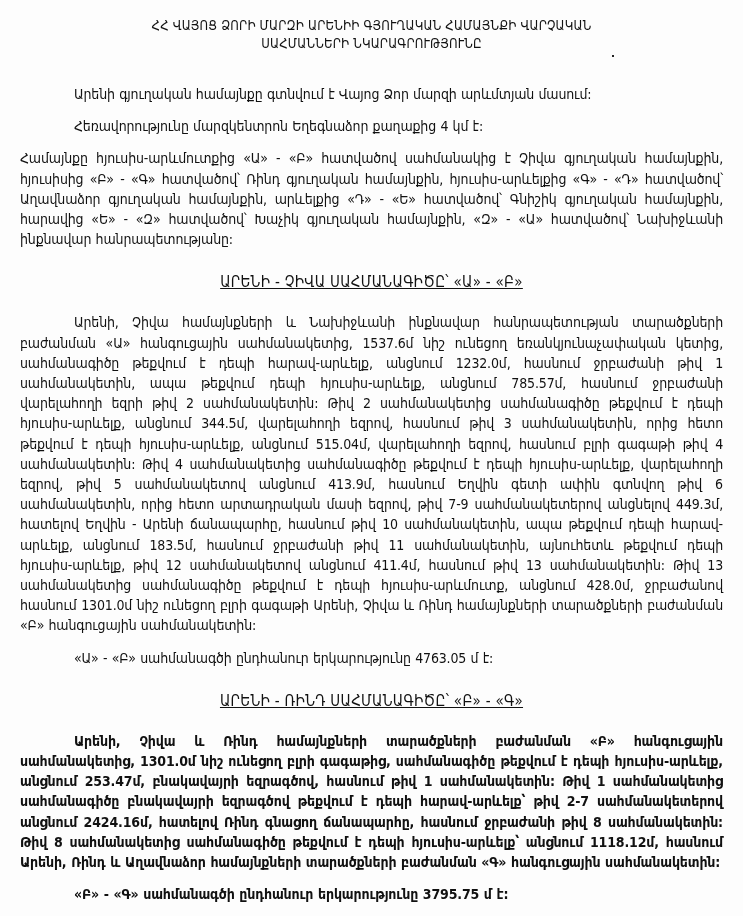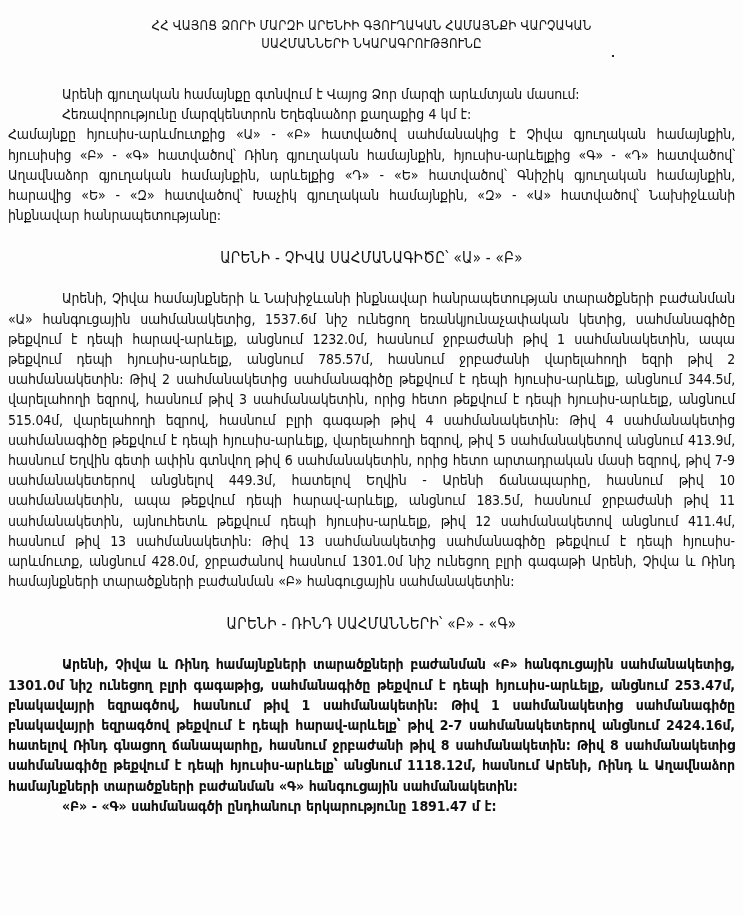--- a/index.html
+++ b/index.html
@@ -37,32 +37,33 @@
       top: 55px;
       width: 2px;
       height: 2px;
       background: #222;
     }
     .para {
       font-size: 14px;
       line-height: 20.2px;
       text-align: justify;
       text-align-last: left;
-      margin: 0;
+      margin: 12px;
       letter-spacing: -0.15px;
       word-spacing: 0.5px;
     }
     .indent { text-indent: 54px; }
     .section-heading {
       text-align: center;
       font-size: 15px;
       line-height: 18px;
       margin: 0;
       font-weight: normal;
       letter-spacing: 0.3px;
+      text-decoration: underline;
     }
     .intro { margin-top: 32px; }
     .sec1-heading { margin-top: 24px; }
     .sec1-body { margin-top: 21px; }
     .sec2-heading { margin-top: 24px; }
     .sec2-body { margin-top: 21px; font-weight: bold; }
   </style>
 </head>
 <body>
 
@@ -74,22 +75,23 @@
 
   <div class="intro">
     <p class="para indent">Արենի գյուղական համայնքը գտնվում է Վայոց Ձոր մարզի արևմտյան մասում:</p>
     <p class="para indent">Հեռավորությունը մարզկենտրոն Եղեգնաձոր քաղաքից 4 կմ է:</p>
     <p class="para">Համայնքը հյուսիս-արևմուտքից «Ա» - «Բ» հատվածով սահմանակից է Չիվա գյուղական համայնքին, հյուսիսից «Բ» - «Գ» հատվածով՝ Ռինդ գյուղական համայնքին, հյուսիս-արևելքից «Գ» - «Դ» հատվածով՝ Աղավնաձոր գյուղական համայնքին, արևելքից «Դ» - «Ե» հատվածով՝ Գնիշիկ գյուղական համայնքին, հարավից «Ե» - «Զ» հատվածով՝ Խաչիկ գյուղական համայնքին, «Զ» - «Ա» հատվածով՝ Նախիջևանի ինքնավար հանրապետությանը:</p>
   </div>
 
   <h2 class="section-heading sec1-heading">ԱՐԵՆԻ - ՉԻՎԱ ՍԱՀՄԱՆԱԳԻԾԸ՝ «Ա» - «Բ»</h2>
   <div class="sec1-body">
     <p class="para indent">Արենի, Չիվա համայնքների և Նախիջևանի ինքնավար հանրապետության տարածքների բաժանման «Ա» հանգուցային սահմանակետից, 1537.6մ նիշ ունեցող եռանկյունաչափական կետից, սահմանագիծը թեքվում է դեպի հարավ-արևելք, անցնում 1232.0մ, հասնում ջրբաժանի թիվ 1 սահմանակետին, ապա թեքվում դեպի հյուսիս-արևելք, անցնում 785.57մ, հասնում ջրբաժանի վարելահողի եզրի թիվ 2 սահմանակետին: Թիվ 2 սահմանակետից սահմանագիծը թեքվում է դեպի հյուսիս-արևելք, անցնում 344.5մ, վարելահողի եզրով, հասնում թիվ 3 սահմանակետին, որից հետո թեքվում է դեպի հյուսիս-արևելք, անցնում 515.04մ, վարելահողի եզրով, հասնում բլրի գագաթի թիվ 4 սահմանակետին: Թիվ 4 սահմանակետից սահմանագիծը թեքվում է դեպի հյուսիս-արևելք, վարելահողի եզրով, թիվ 5 սահմանակետով անցնում 413.9մ, հասնում Եղվին գետի ափին գտնվող թիվ 6 սահմանակետին, որից հետո արտադրական մասի եզրով, թիվ 7-9 սահմանակետերով անցնելով 449.3մ, հատելով Եղվին - Արենի ճանապարհը, հասնում թիվ 10 սահմանակետին, ապա թեքվում դեպի հարավ-արևելք, անցնում 183.5մ, հասնում ջրբաժանի թիվ 11 սահմանակետին, այնուհետև թեքվում դեպի հյուսիս-արևելք, թիվ 12 սահմանակետով անցնում 411.4մ, հասնում թիվ 13 սահմանակետին: Թիվ 13 սահմանակետից սահմանագիծը թեքվում է դեպի հյուսիս-արևմուտք, անցնում 428.0մ, ջրբաժանով հասնում 1301.0մ նիշ ունեցող բլրի գագաթի Արենի, Չիվա և Ռինդ համայնքների տարածքների բաժանման «Բ» հանգուցային սահմանակետին:</p>
+    <p class="para indent">«Ա» - «Բ» սահմանագծի ընդհանուր երկարությունը 4763.05 մ է:</p>
   </div>
 
-  <h2 class="section-heading sec2-heading">ԱՐԵՆԻ - ՌԻՆԴ ՍԱՀՄԱՆՆԵՐԻ՝ «Բ» - «Գ»</h2>
+  <h2 class="section-heading sec2-heading">ԱՐԵՆԻ - ՌԻՆԴ ՍԱՀՄԱՆԱԳԻԾԸ՝ «Բ» - «Գ»</h2>
   <div class="sec2-body">
     <p class="para indent">Արենի, Չիվա և Ռինդ համայնքների տարածքների բաժանման «Բ» հանգուցային սահմանակետից, 1301.0մ նիշ ունեցող բլրի գագաթից, սահմանագիծը թեքվում է դեպի հյուսիս-արևելք, անցնում 253.47մ, բնակավայրի եզրագծով, հասնում թիվ 1 սահմանակետին: Թիվ 1 սահմանակետից սահմանագիծը բնակավայրի եզրագծով թեքվում է դեպի հարավ-արևելք՝ թիվ 2-7 սահմանակետերով անցնում 2424.16մ, հատելով Ռինդ գնացող ճանապարհը, հասնում ջրբաժանի թիվ 8 սահմանակետին: Թիվ 8 սահմանակետից սահմանագիծը թեքվում է դեպի հյուսիս-արևելք՝ անցնում 1118.12մ, հասնում Արենի, Ռինդ և Աղավնաձոր համայնքների տարածքների բաժանման «Գ» հանգուցային սահմանակետին:</p>
-    <p class="para indent">«Բ» - «Գ» սահմանագծի ընդհանուր երկարությունը 1891.47 մ է:</p>
+    <p class="para indent">«Բ» - «Գ» սահմանագծի ընդհանուր երկարությունը 3795.75 մ է:</p>
   </div>
 </div>
 
 <div class="stray-dot"></div>
 
 </body></html>

